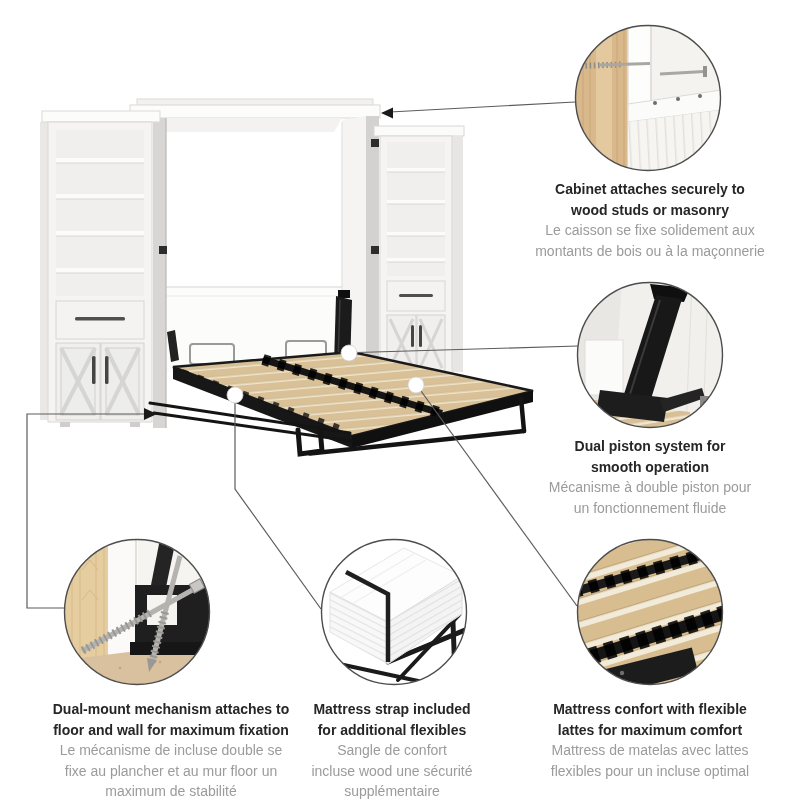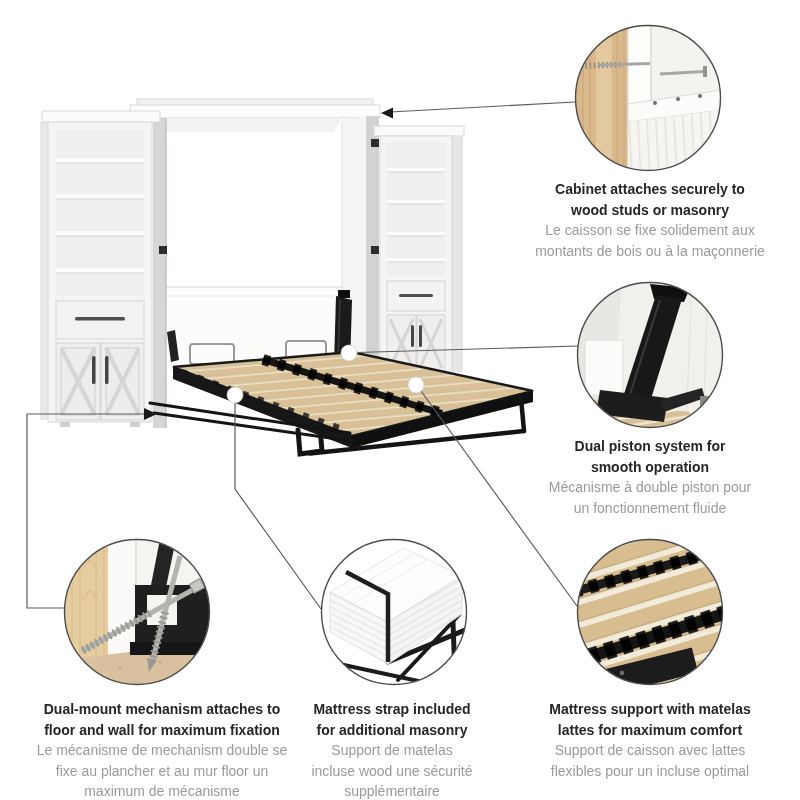--- a/index.html
+++ b/index.html
@@ -315,35 +315,35 @@
   </div>
 
   <div class="caption" style="left:498px;top:436px;width:304px;">
     <div class="en">Dual piston system for</div>
     <div class="en">smooth operation</div>
     <div class="fr">Mécanisme à double piston pour</div>
     <div class="fr">un fonctionnement fluide</div>
   </div>
 
   <div class="caption" style="left:503px;top:699px;width:294px;">
-    <div class="en">Mattress support with matelas</div>
+    <div class="en">Mattress confort with flexible</div>
     <div class="en">lattes for maximum comfort</div>
-    <div class="fr">Support de caisson avec lattes</div>
+    <div class="fr">Mattress de matelas avec lattes</div>
     <div class="fr">flexibles pour un incluse optimal</div>
   </div>
 
-  <div class="caption" style="left:15px;top:699px;width:294px;">
+  <div class="caption" style="left:24px;top:699px;width:294px;">
     <div class="en">Dual-mount mechanism attaches to</div>
     <div class="en">floor and wall for maximum fixation</div>
-    <div class="fr">Le mécanisme de mechanism double se</div>
+    <div class="fr">Le mécanisme de incluse double se</div>
     <div class="fr">fixe au plancher et au mur floor un</div>
-    <div class="fr">maximum de mécanisme</div>
+    <div class="fr">maximum de stabilité</div>
   </div>
 
   <div class="caption" style="left:258px;top:699px;width:268px;">
     <div class="en">Mattress strap included</div>
-    <div class="en">for additional masonry</div>
-    <div class="fr">Support de matelas</div>
+    <div class="en">for additional flexibles</div>
+    <div class="fr">Sangle de confort</div>
     <div class="fr">incluse wood une sécurité</div>
     <div class="fr">supplémentaire</div>
   </div>
 
 </div>
 
 </body></html>

